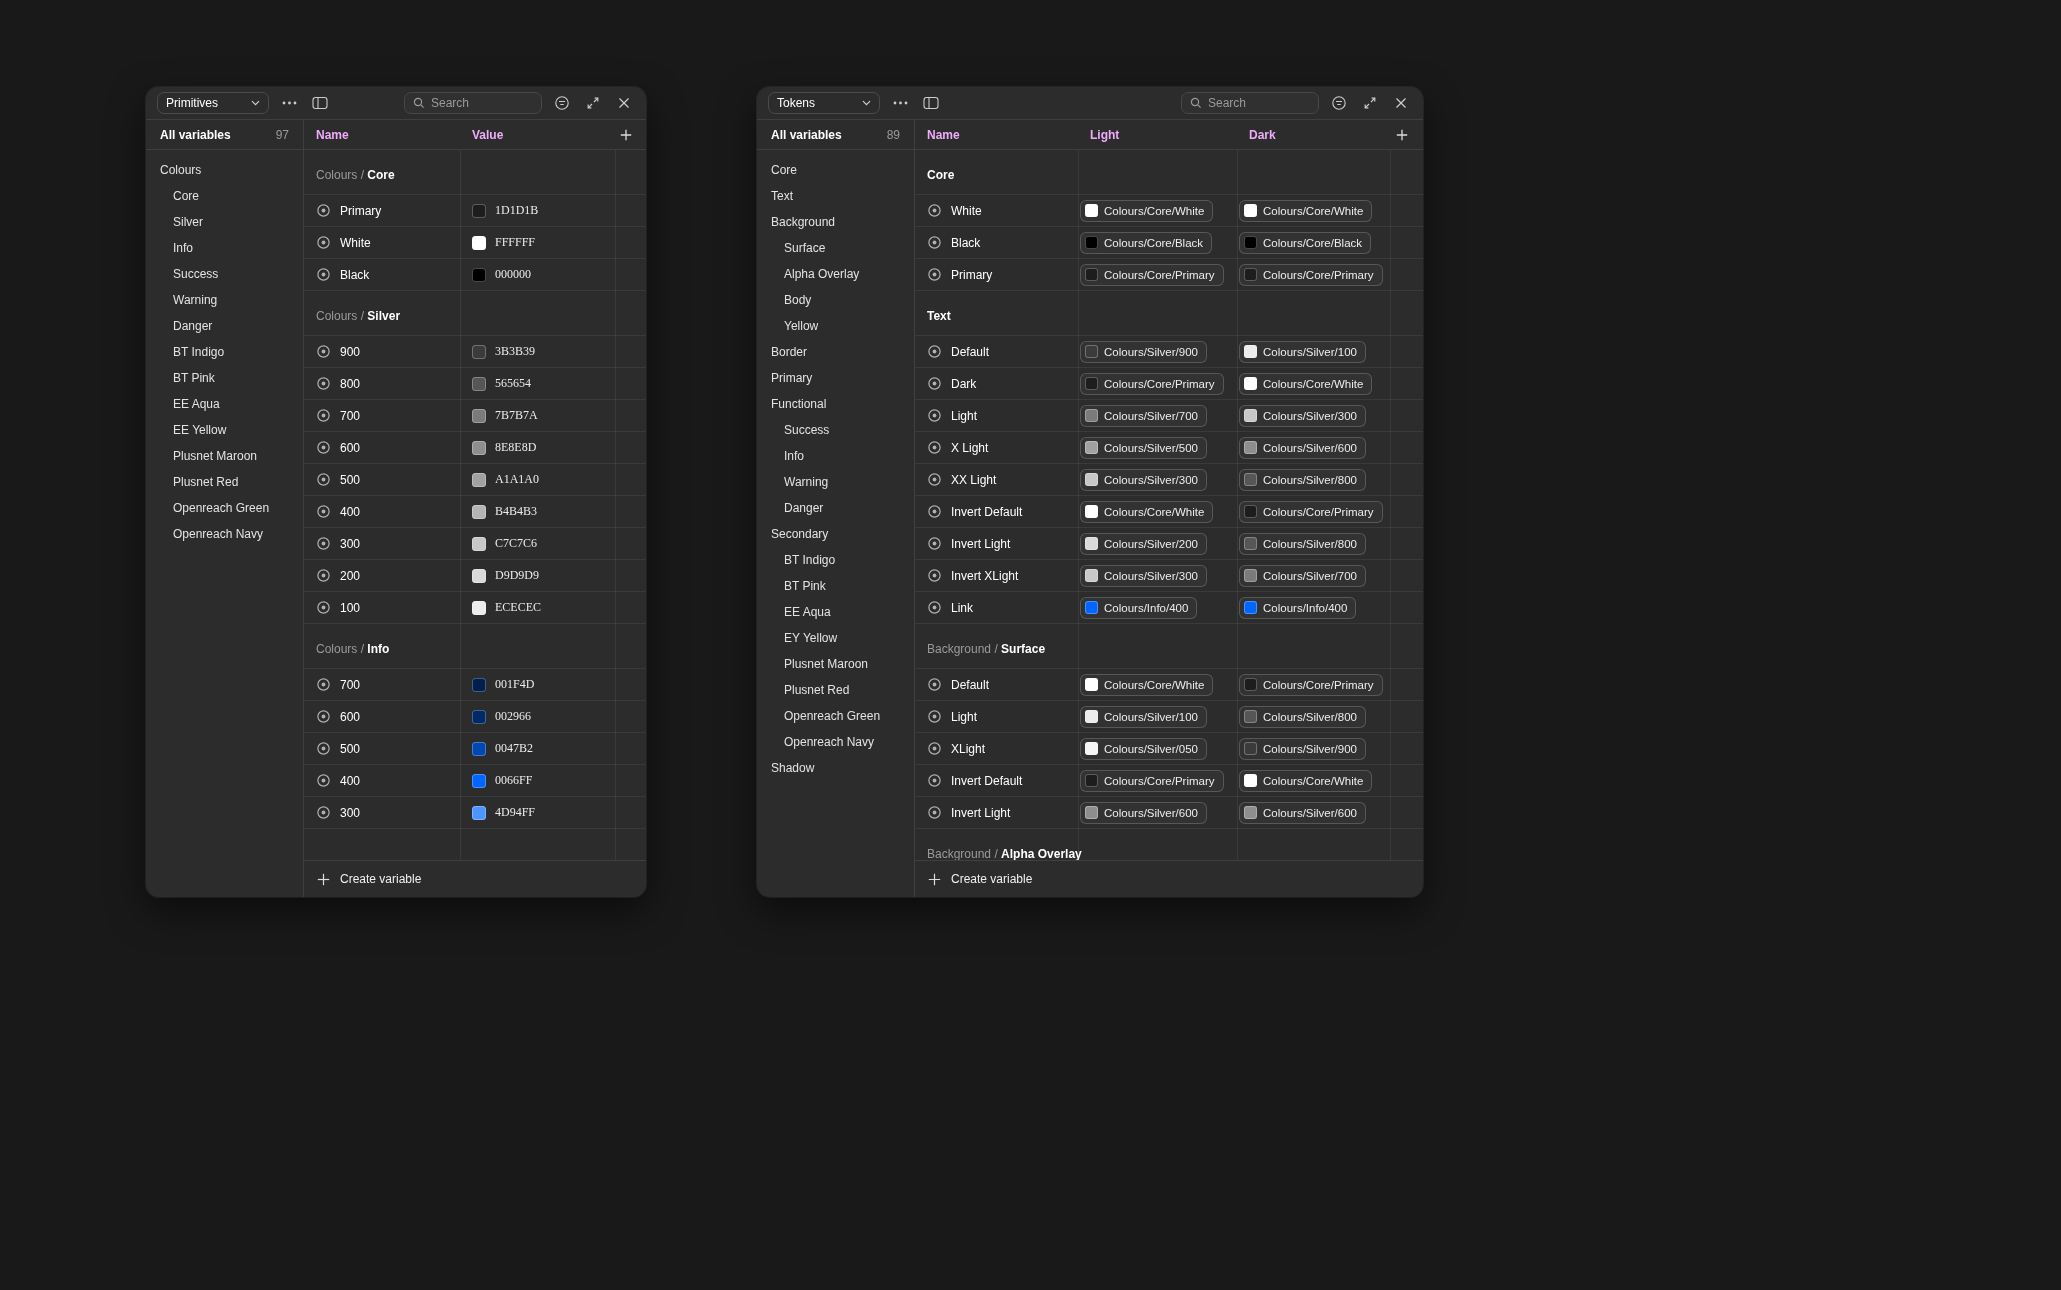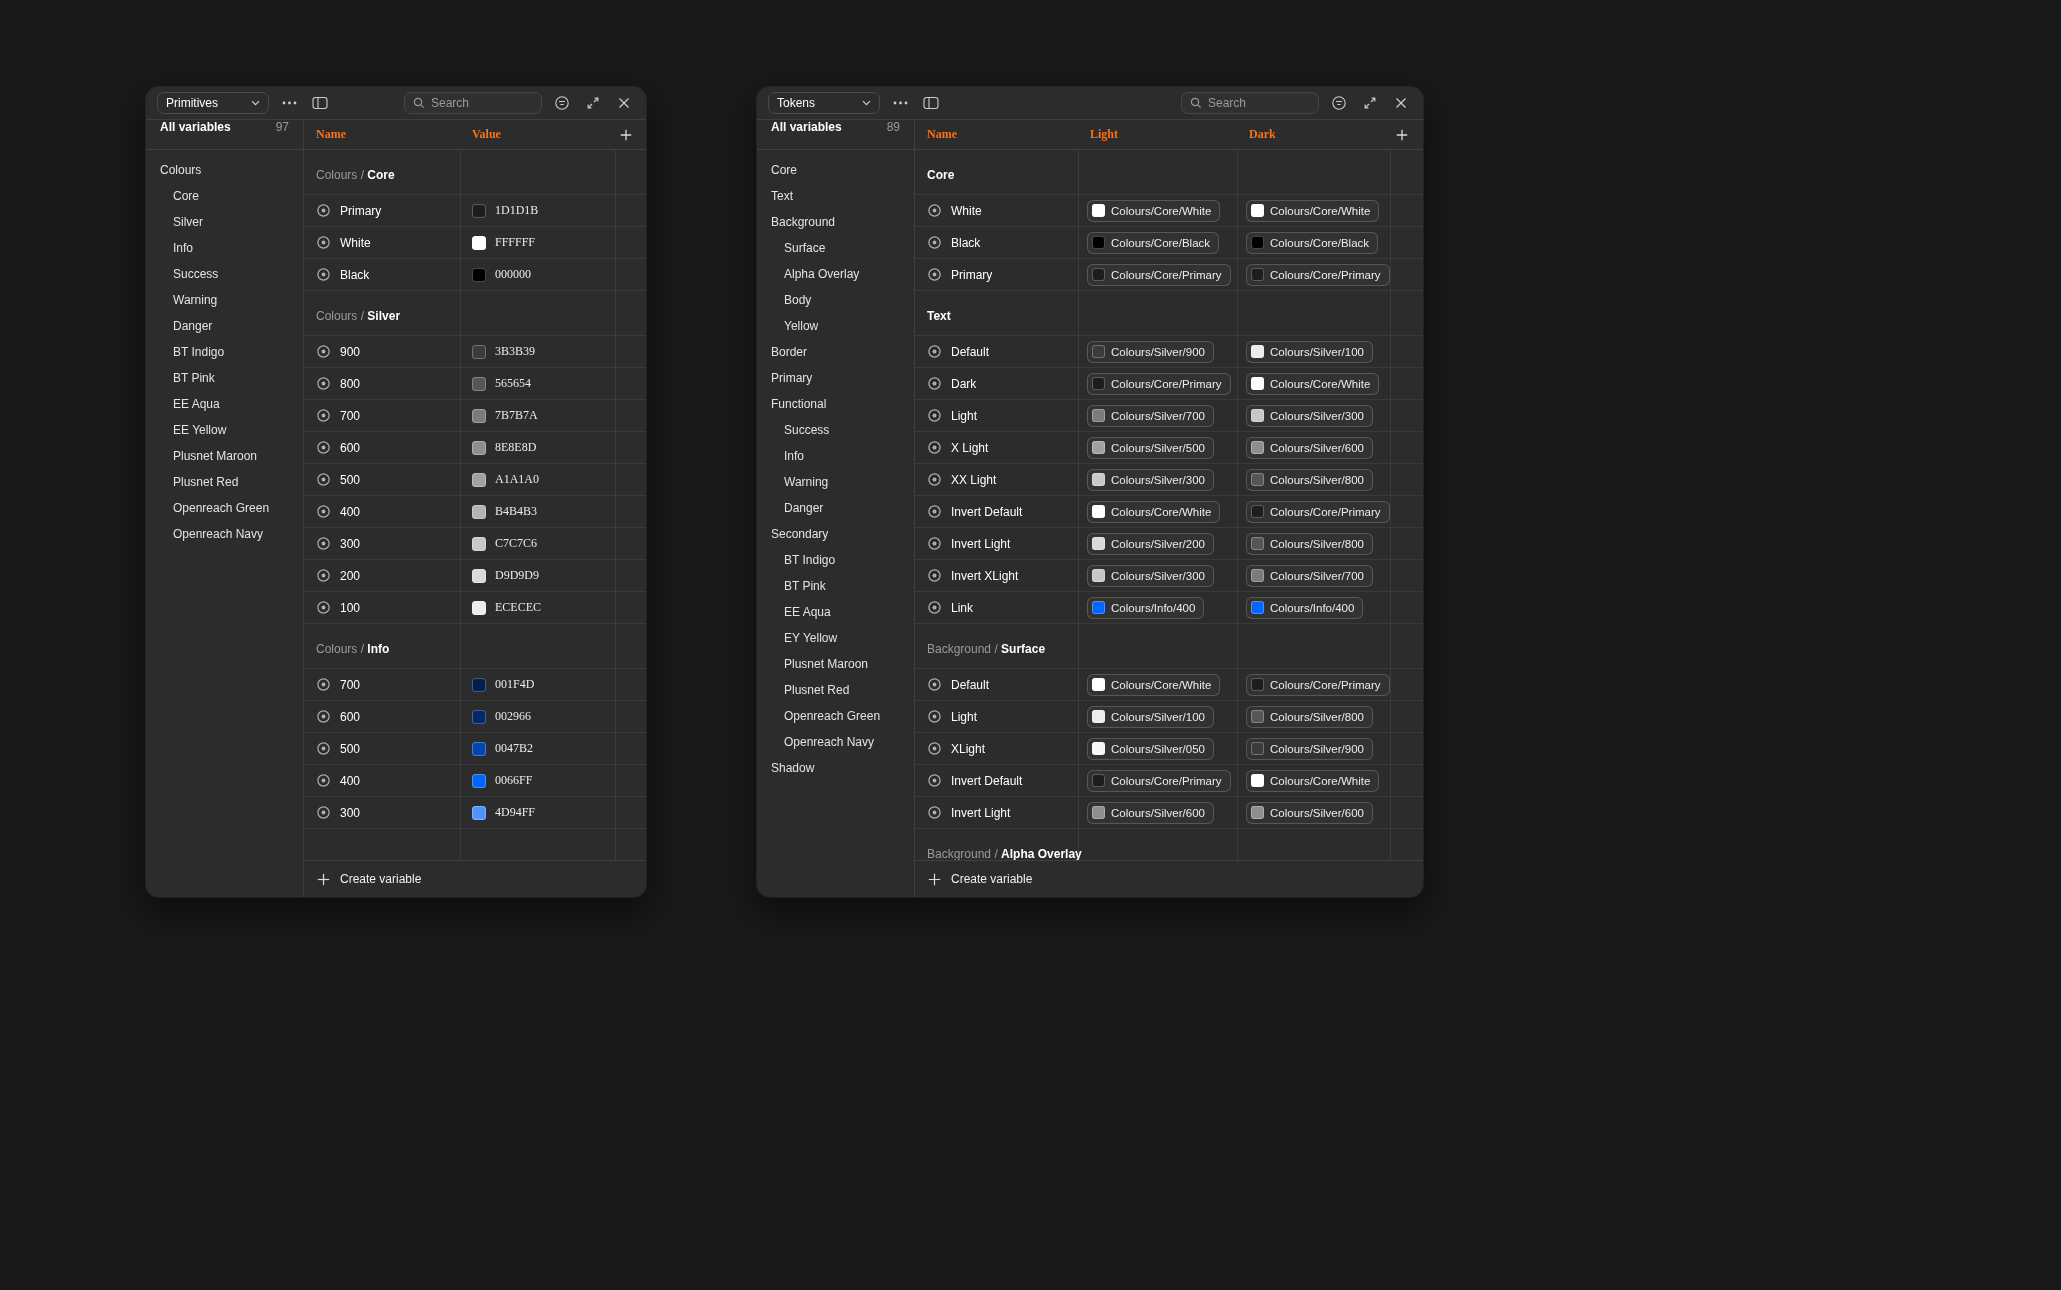--- a/index.html
+++ b/index.html
@@ -23,48 +23,48 @@
               background:transparent; border:none; color:#ccc; cursor:default; flex:none; }
   .search { margin-left:auto; display:flex; align-items:center; gap:6px; width:138px; height:22px;
             padding:0 8px; border:1px solid #474747; border-radius:7px; background:#303030; }
   .search-input { flex:1; min-width:0; background:transparent; border:none; outline:none;
                   color:#d5d5d5; font-size:12px; font-family:inherit; }
   .search-input::placeholder { color:#9a9a9a; }
 
   
   .panel-body { flex:1; display:flex; min-height:0; }
   .sidebar { flex:none; width:158px; border-right:1px solid #3f3f3f; display:flex; flex-direction:column; }
-  .sidebar-head { flex:none; height:30px; display:flex; align-items:flex-start; justify-content:space-between;
+  .sidebar-head { flex:none; height:30px; display:flex; align-items:center; justify-content:space-between;
                   padding:0 14px; border-bottom:1px solid #3f3f3f; }
   .sidebar-head .lbl { color:#fff; font-size:12px; font-weight:600; }
   .sidebar-head .count { color:#9a9a9a; font-size:12px; }
   .side-list { padding:7px 0; overflow:hidden; }
   .side-item { height:26px; display:flex; align-items:center; font-size:12px; color:#e3e3e3; cursor:default; }
 
   .table { flex:1; min-width:0; display:flex; flex-direction:column; }
   .table-head { flex:none; height:30px; display:grid; align-items:center; border-bottom:1px solid #3f3f3f; }
-  .th { padding-left:12px; font-size:12px; font-weight:600; color:#f97316;font-family:Liberation Serif, serif; }
+  .th { padding-left:12px; font-size:12px; font-weight:600; color:#f0abfc; }
   .th-last { display:flex; justify-content:flex-end; padding-right:10px; }
   .cols-left  { grid-template-columns:156px 155px 1fr; }
   .cols-right { grid-template-columns:163px 159px 153px 1fr; }
 
   .table-body { flex:1; position:relative; overflow:hidden; }
   .vline { position:absolute; top:0; bottom:0; width:1px; background:rgba(255,255,255,.065); }
 
   .section-head { padding:18px 12px 11px; font-size:12px; line-height:15px;
                   border-bottom:1px solid rgba(255,255,255,.065); position:relative; }
   .sec-prefix { color:#9a9a9a; }
   .sec-title  { color:#fff; font-weight:600; }
 
   .trow { display:grid; align-items:center; height:32px; position:relative;
           border-bottom:1px solid rgba(255,255,255,.065); }
   .cell-name { display:flex; align-items:center; gap:9px; padding-left:12px; font-size:12px; color:#fff;
                white-space:nowrap; overflow:hidden; }
   .cell-value { display:flex; align-items:center; gap:9px; padding-left:12px; font-size:12px; color:#ececec;font-family:Liberation Serif, serif; }
-  .cell-pill { display:flex; align-items:center; padding-left:9px; }
+  .cell-pill { display:flex; align-items:center; padding-left:2px; }
   .swatch { width:14px; height:14px; flex:none; border-radius:3.5px;
             box-shadow:inset 0 0 0 1px rgba(255,255,255,.28); }
   .pill { display:inline-flex; align-items:center; gap:6px; height:22px; padding:0 8px 0 4px;
           border:1px solid rgba(255,255,255,.18); border-radius:6px; background:rgba(255,255,255,.03);
           max-width:100%; }
   .pill .swatch { width:13px; height:13px; border-radius:3px; }
   .pill-label { font-size:11.5px; color:#ececec; white-space:nowrap; }
 
   .panel-footer { flex:none; height:37px; display:flex; align-items:center; gap:10px; padding:0 13px;
                   border-top:1px solid #3f3f3f; background:#2c2c2c; cursor:default; }

